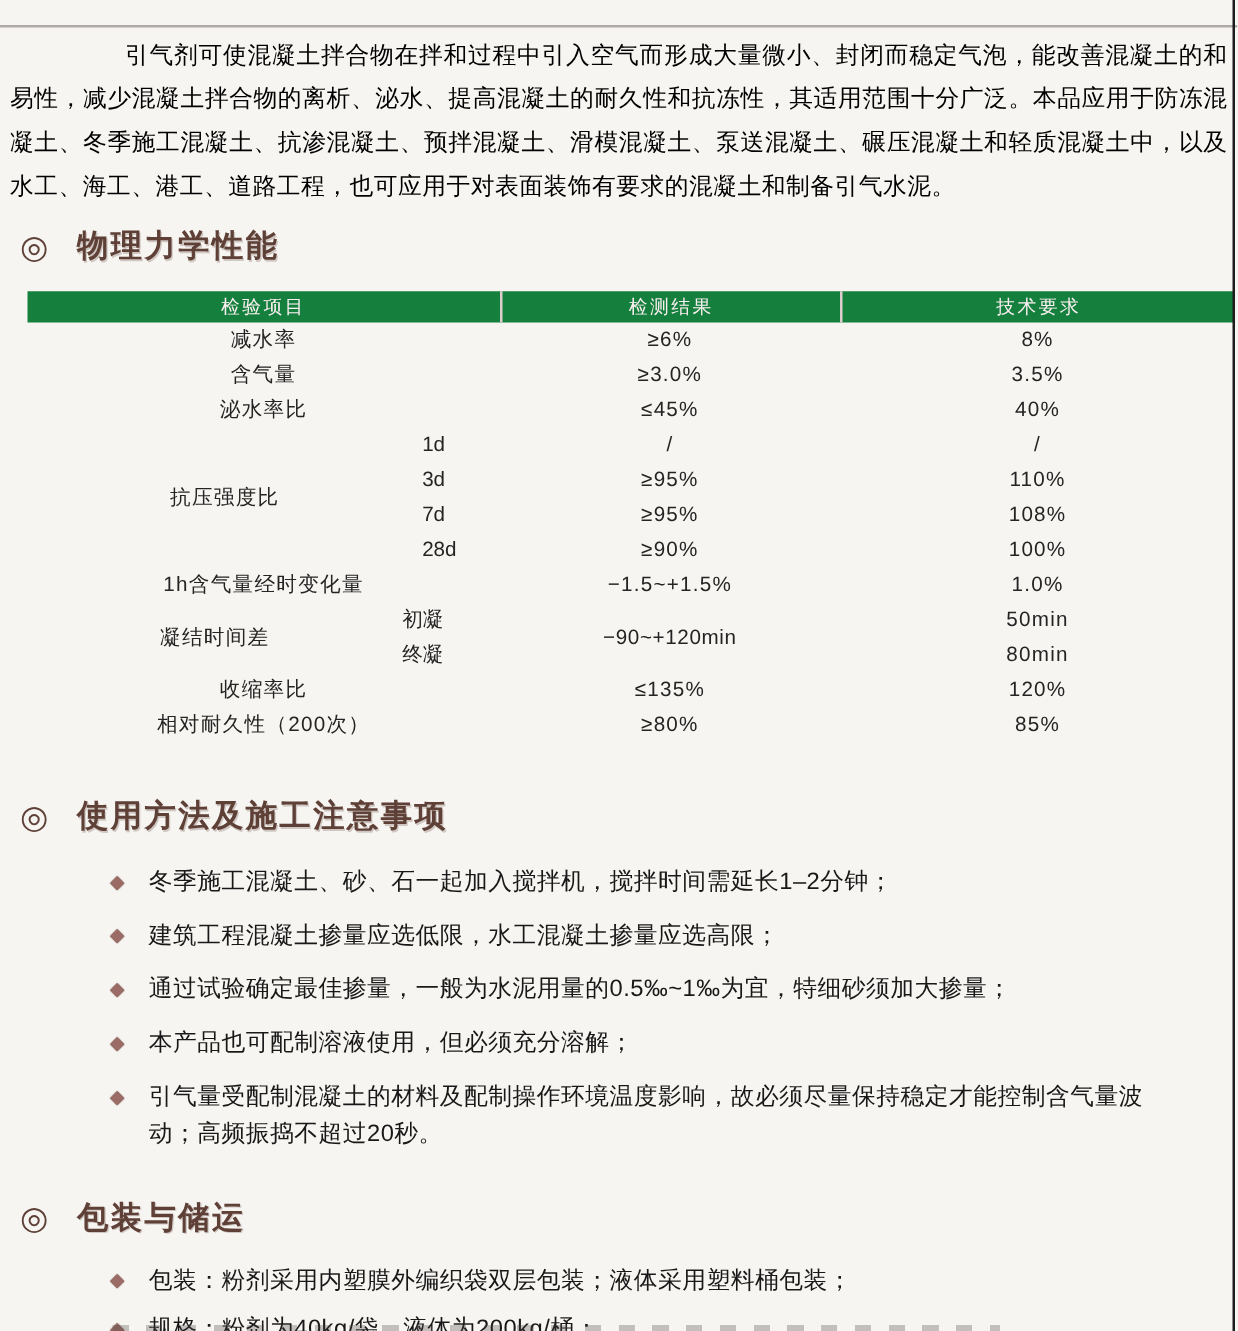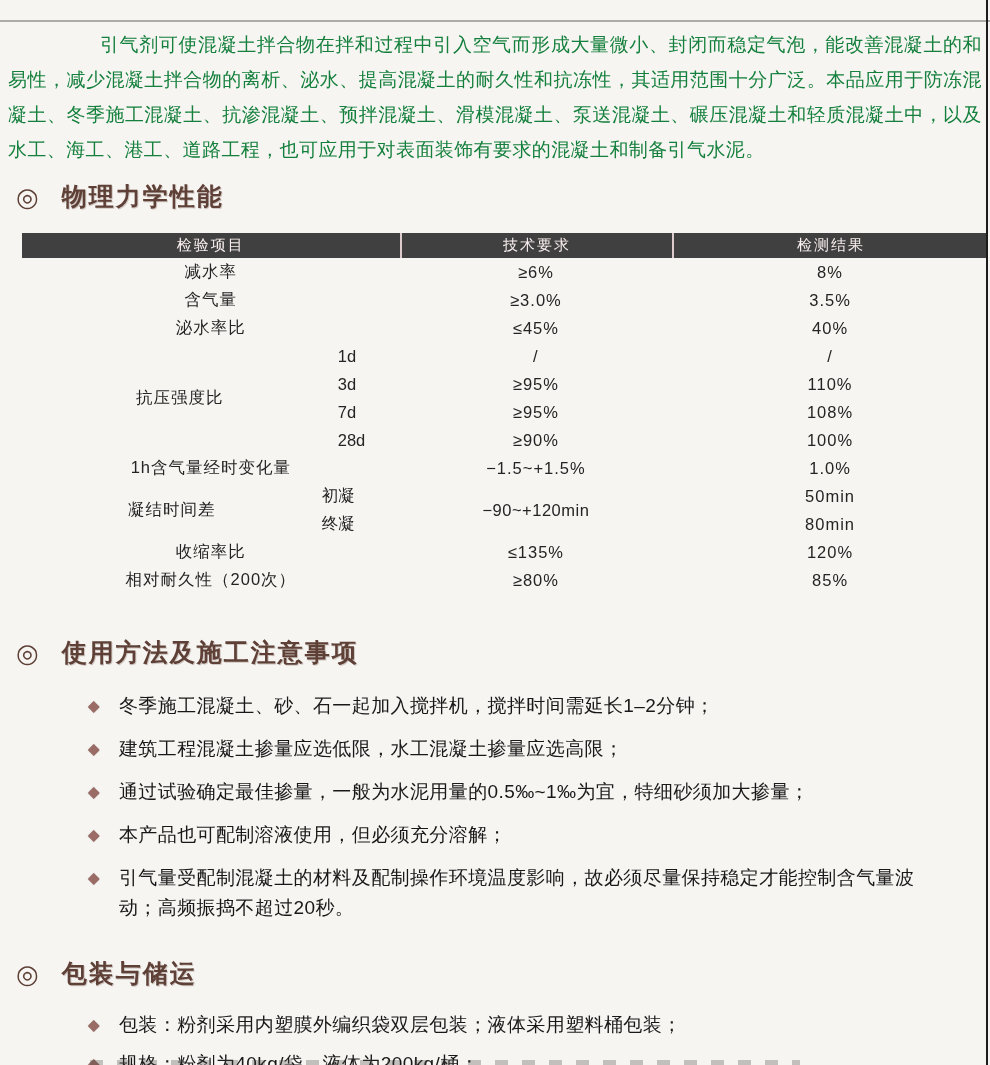--- a/index.html
+++ b/index.html
@@ -19,21 +19,21 @@
     position: absolute; top: 0; bottom: 0; right: 2px; width: 2px;
     background: #1c1c1c;
   }
   .intro {
     margin: 27px 8px 0 8px;
     font-size: 19px;
     line-height: 35px;
     text-align: justify;
     text-indent: 92px;
     letter-spacing: 0.4px;
-    color: #15803d;
+    color: #000000;
   }
   .section-heading {
     display: flex; align-items: center;
     margin: 13px 0 0 16px;
     color: #5e4037;
     font-weight: bold;
   }
   .section-heading .marker {
     font-size: 26px;
     margin-right: 7px;
@@ -51,21 +51,21 @@
 
   
   .perf-table {
     margin: 20px 0 0 22px;
     width: 966px;
   }
   .thead {
     display: grid;
     grid-template-columns: 39.1% 28.2% 32.7%;
     height: 25px;
-    background: #404040;
+    background: #15803d;
     color: #faeff1;
     font-size: 15px;
   }
   .thead .th {
     display: flex; align-items: center; justify-content: center;
     letter-spacing: 2px;
     border-left: 2px solid #decbce;
   }
   .thead .th:first-child { border-left: none; }
 
@@ -146,22 +146,22 @@
 <p class="intro">引气剂可使混凝土拌合物在拌和过程中引入空气而形成大量微小、封闭而稳定气泡，能改善混凝土的和易性，减少混凝土拌合物的离析、泌水、提高混凝土的耐久性和抗冻性，其适用范围十分广泛。本品应用于防冻混凝土、冬季施工混凝土、抗渗混凝土、预拌混凝土、滑模混凝土、泵送混凝土、碾压混凝土和轻质混凝土中，以及水工、海工、港工、道路工程，也可应用于对表面装饰有要求的混凝土和制备引气水泥。</p>
 
 <div class="section-heading h1">
   <span class="marker">◎</span>
   <span class="title">物理力学性能</span>
 </div>
 
 <div class="perf-table">
   <div class="thead">
     <div class="th">检验项目</div>
+    <div class="th">检测结果</div>
     <div class="th">技术要求</div>
-    <div class="th">检测结果</div>
   </div>
 
   <div class="trow">
     <div class="cell">减水率</div>
     <div class="cell">≥6%</div>
     <div class="cell">8%</div>
   </div>
 
   <div class="trow">
     <div class="cell">含气量</div>

